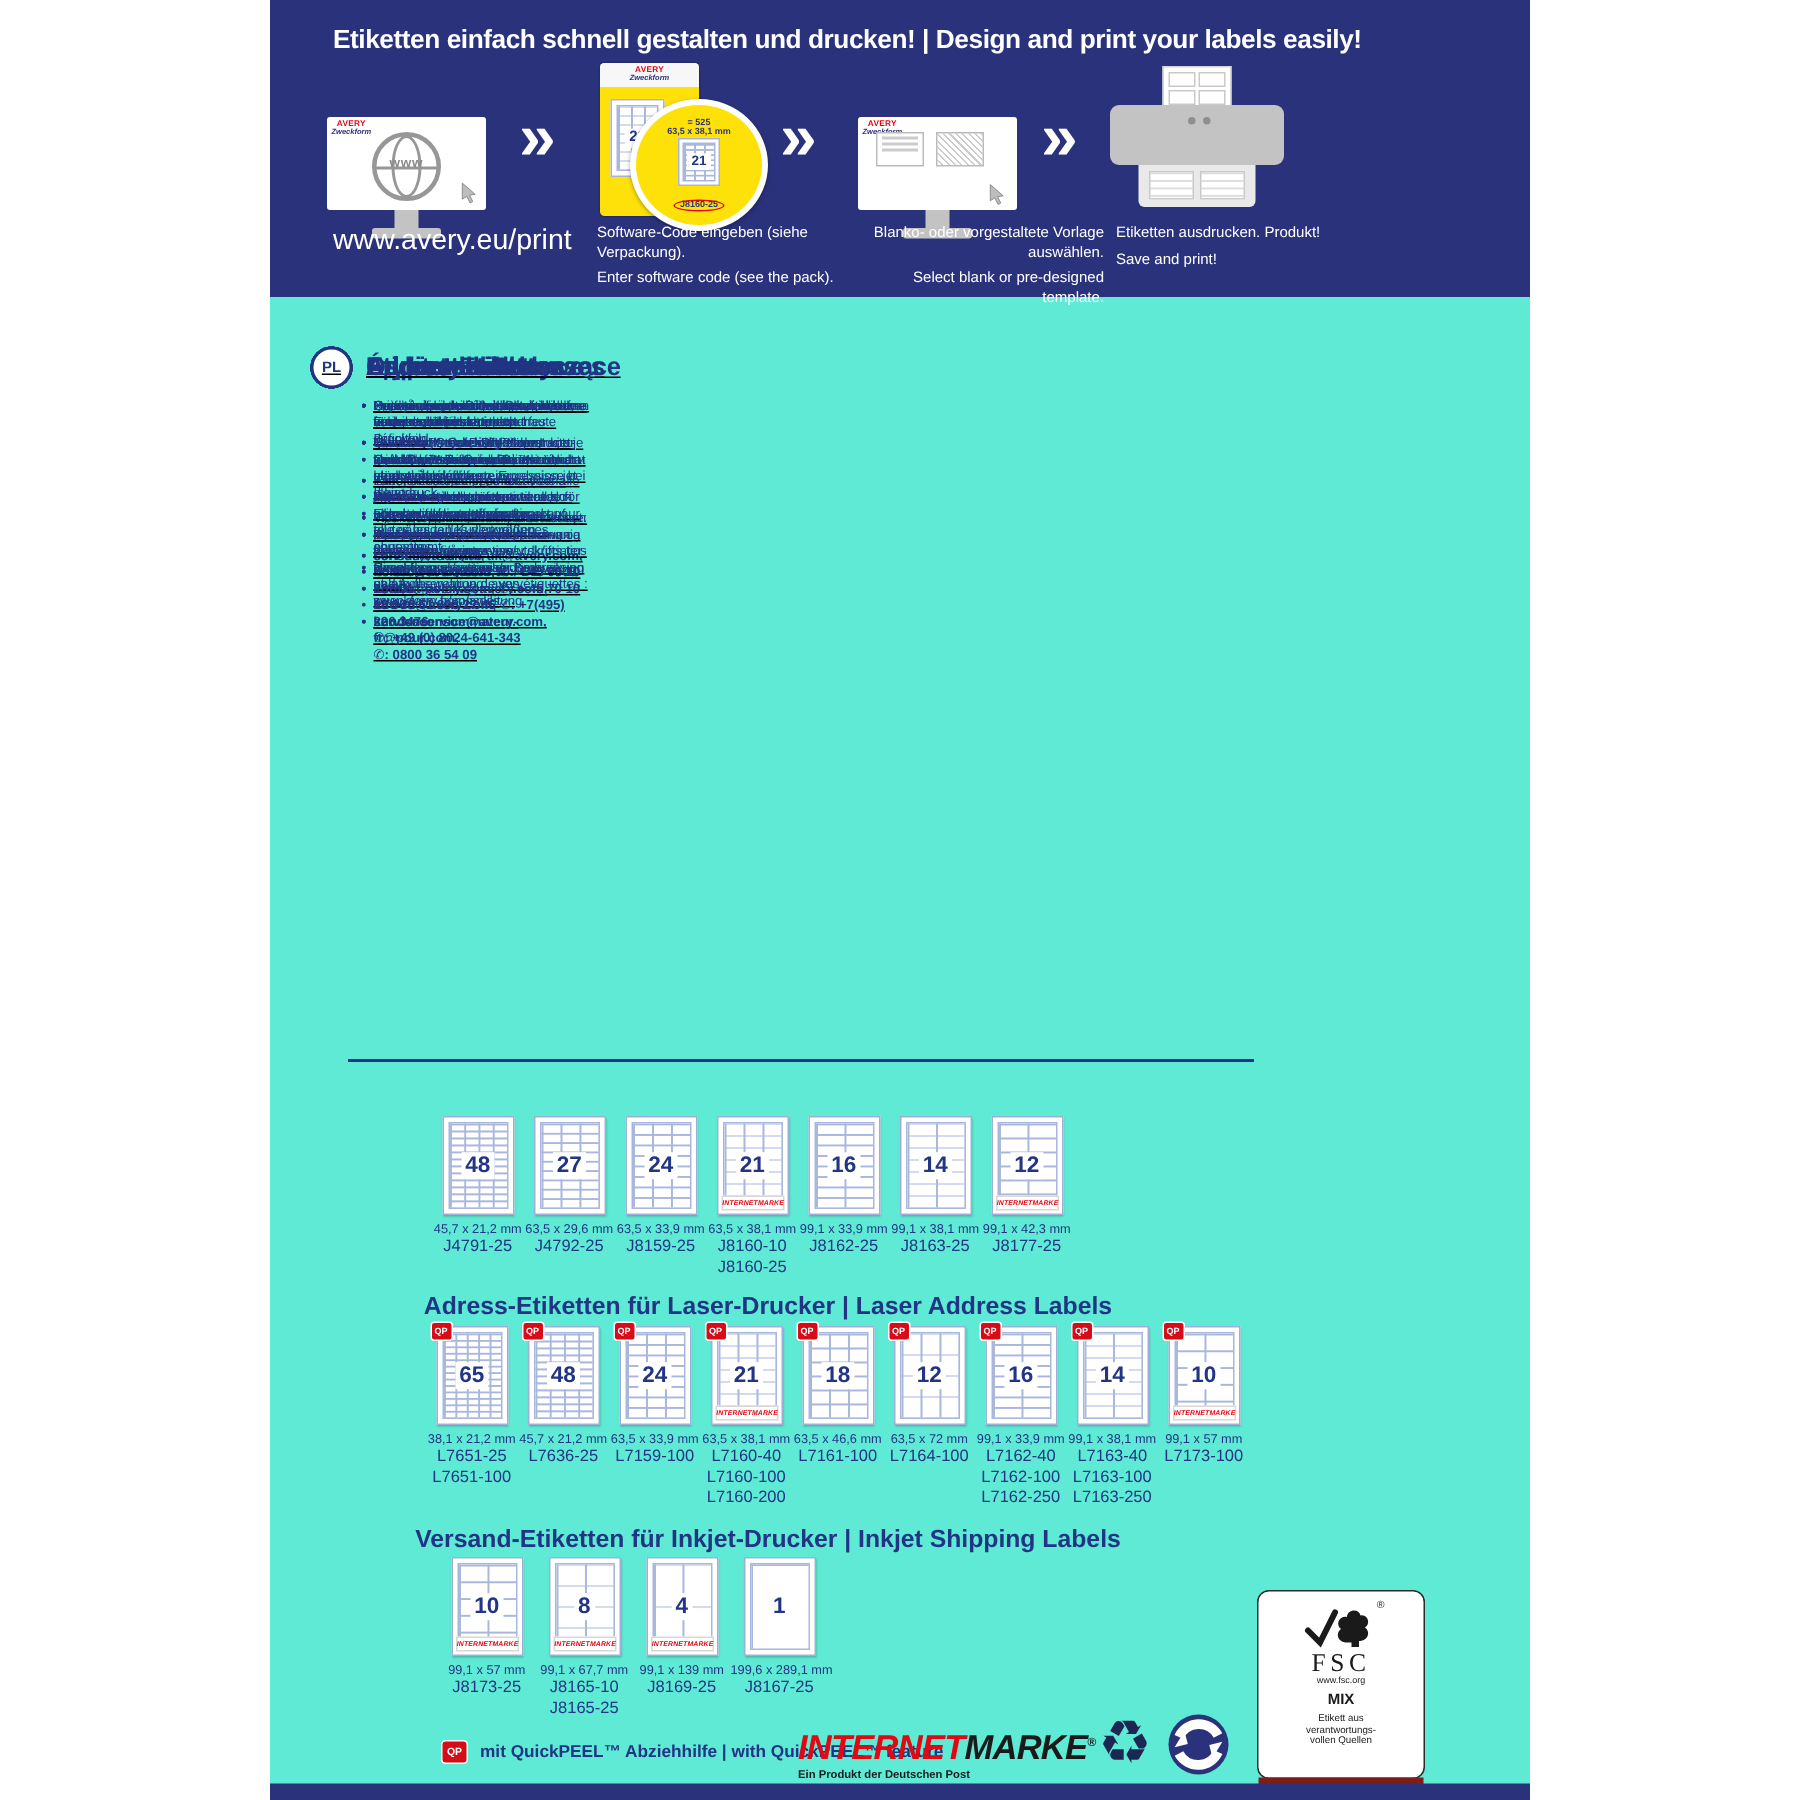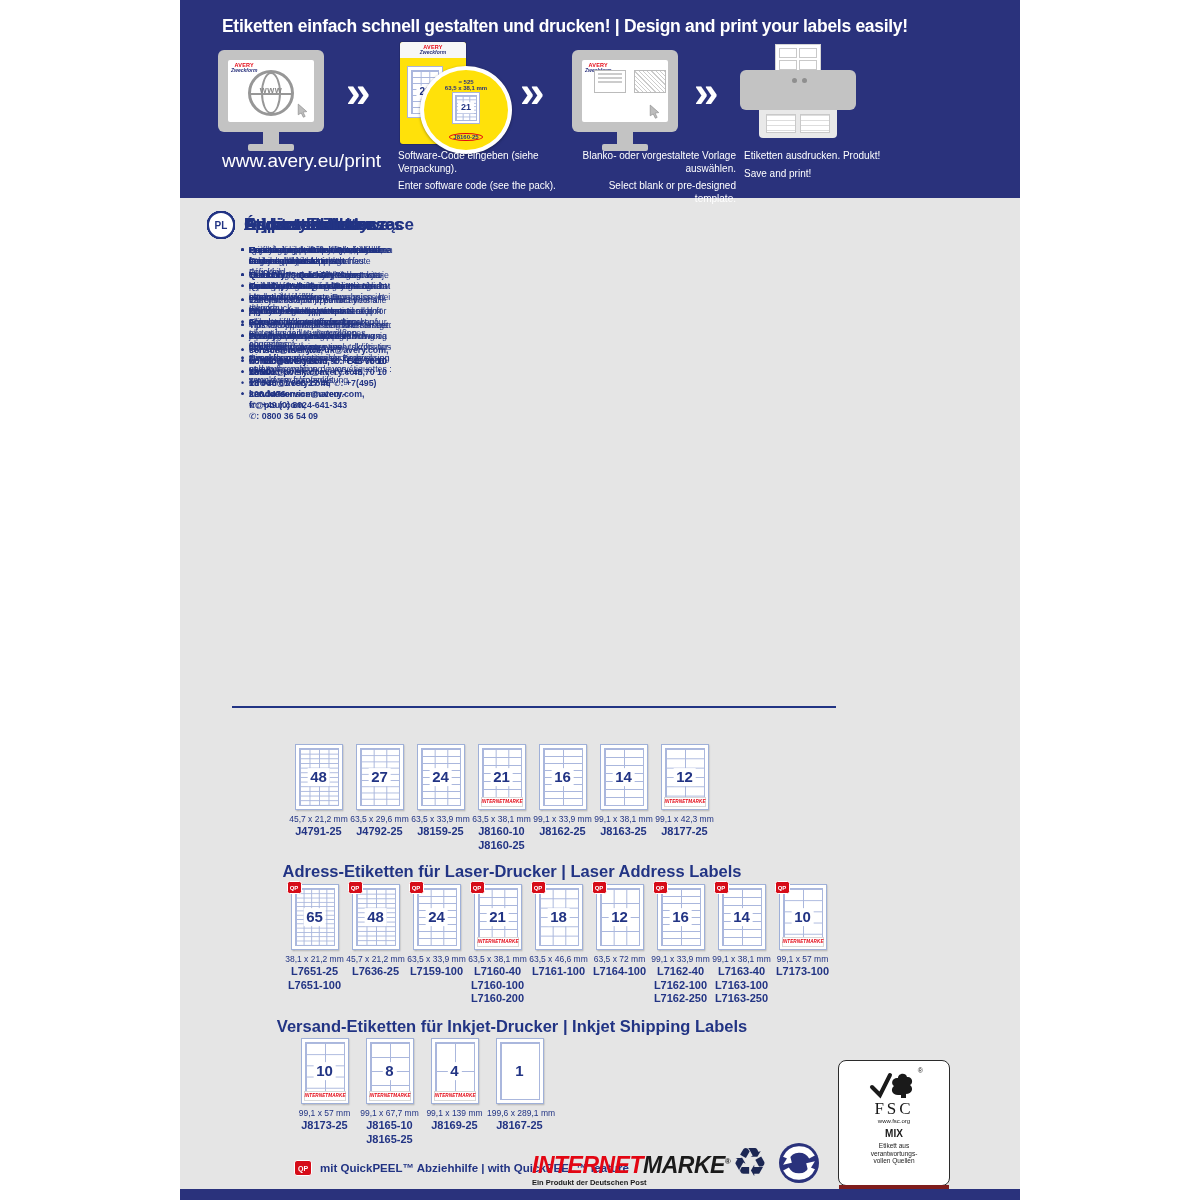--- a/index.html
+++ b/index.html
@@ -2,29 +2,29 @@
 <html><head>
 <meta charset="utf-8">
 <style>
   html,body{margin:0;padding:0;}
   body{
     width:1200px;height:1200px;background:#ffffff;
     font-family:"Liberation Sans","DejaVu Sans",sans-serif;
     position:relative;overflow:hidden;
     -webkit-font-smoothing:antialiased;
   }
-  .page{position:absolute;left:180px;top:0;width:840px;height:1200px;background:#e5e5e5;}
+  .page{position:absolute;left:180px;top:0;width:840px;height:1200px;background:#5eead4;}
 
   
   .banner{position:absolute;left:0;top:0;width:840px;height:198px;background:#2a327c;}
   .banner-title{position:absolute;left:42px;top:16px;color:#fff;font-size:17.5px;font-weight:bold;letter-spacing:-0.3px;white-space:nowrap;}
   .chev{position:absolute;top:70px;color:#fff;font-size:44px;font-weight:bold;line-height:44px;}
 
   .monitor{position:absolute;width:106px;}
-  .m-frame{background:#c3c3c3;border-radius:6px;padding:10px;height:62px;}
+  .m-frame{background:#c3c3c3;border-radius:6px;padding:0;height:62px;margin-top:28px;}
   .m-screen{background:#fff;border-radius:2px;height:100%;position:relative;overflow:hidden;}
   .m-stand{width:16px;height:12px;background:#c3c3c3;margin:0 auto;}
   .m-base{width:46px;height:7px;background:#c3c3c3;margin:0 auto;border-radius:2px;}
   .brand{position:absolute;top:3px;left:3px;line-height:5px;text-align:center;}
   .brand .b1{display:block;color:#e30613;font-size:5.5px;font-weight:bold;letter-spacing:0.2px;}
   .brand .b2{display:block;color:#2a327c;font-size:5px;font-style:italic;font-weight:bold;}
   .globe{position:absolute;left:50%;top:54%;transform:translate(-50%,-50%);width:40px;height:40px;border:3px solid #979797;border-radius:50%;}
   .globe .g-h{position:absolute;left:-2px;right:-2px;top:50%;height:0;border-top:2px solid #979797;}
   .globe .g-v{position:absolute;left:50%;top:-1px;bottom:-1px;width:16px;transform:translateX(-50%);border:2px solid #979797;border-radius:50%;}
   .globe .g-www{position:absolute;left:0;right:0;top:12px;text-align:center;font-size:9px;font-weight:bold;color:#8b8b8b;letter-spacing:0.5px;}
@@ -85,21 +85,21 @@
   .sheet-grid{position:absolute;inset:3px;border:1px solid #aab7dd;
     background-image:linear-gradient(to right,#aab7dd 1px,transparent 1px),linear-gradient(to bottom,#aab7dd 1px,transparent 1px);
     background-size:calc(100%/var(--c,3)) calc(100%/var(--r,7));}
   .count{position:absolute;top:50%;left:50%;transform:translate(-50%,-50%);background:#fff;color:#223484;font-size:15px;font-weight:bold;line-height:1.05;padding:1px 3px;}
   .qp-chip{position:absolute;top:-4px;left:-5px;width:13px;height:11px;background:#d60c18;border:1px solid #fff;border-radius:2.5px;color:#fff;font-size:6px;font-weight:bold;display:flex;align-items:center;justify-content:center;z-index:2;}
   .qp-chip:empty{display:none;}
   .im-chip{position:absolute;left:2px;right:2px;bottom:2px;background:#fff;border:0.5px solid #d8d8d8;color:#e30613;font-size:4.6px;font-weight:bold;font-style:italic;line-height:8px;letter-spacing:0.1px;}
   .im-chip:empty{display:none;}
   .prod-size{margin-top:4px;font-size:8.5px;color:#223484;white-space:nowrap;}
   .prod-codes{margin-top:1px;}
-  .prod-codes .code{font-size:11px;font-weight:bold;color:#223484;line-height:13.5px;white-space:nowrap;}
+  .prod-codes .code{font-size:11px;font-weight:normal;color:#223484;line-height:13.5px;white-space:nowrap;}
 
   
   .qp-note{position:absolute;left:114px;top:1160px;display:flex;align-items:center;}
   .qp-note .qp-big{position:static;width:16px;height:14px;font-size:7px;border-radius:3px;}
   .qp-note .txt{margin-left:8px;color:#223484;font-size:11.5px;font-weight:bold;}
   .im-logo{position:absolute;left:352px;top:1150px;}
   .im-logo .l1{font-size:23px;font-weight:bold;font-style:italic;letter-spacing:-0.5px;line-height:24px;}
   .im-logo .red{color:#e30613;} .im-logo .blk{color:#1a1a1a;}
   .im-logo sup{font-size:8px;color:#1a1a1a;}
   .im-logo .sub{font-size:7.5px;font-weight:bold;color:#1a1a1a;margin-top:1px;}
@@ -222,21 +222,21 @@
       <div class="cap-en">Save and print!</div>
     </div>
   </header>
 
   <div>
     <div class="lang" style="left:27px;top:226px;width:186px;"></div>
   </div>
 
   <style>
     .lang-grid{position:absolute;left:0;top:0;}
-    .lang-grid .lang:nth-of-type(1){left:27px; top:211px;width:186px;}
+    .lang-grid .lang:nth-of-type(1){left:27px; top:231px;width:186px;text-decoration:underline;}
     .lang-grid .lang:nth-of-type(2){left:239px;top:226px;width:186px;}
     .lang-grid .lang:nth-of-type(3){left:444px;top:226px;width:206px;}
     .lang-grid .lang:nth-of-type(4){left:27px; top:390px;width:186px;}
     .lang-grid .lang:nth-of-type(5){left:239px;top:390px;width:186px;}
     .lang-grid .lang:nth-of-type(6){left:444px;top:390px;width:206px;}
     .lang-grid .lang:nth-of-type(7){left:27px; top:538px;width:186px;}
     .lang-grid .lang:nth-of-type(8){left:239px;top:538px;width:186px;}
     .lang-grid .lang:nth-of-type(9){left:444px;top:538px;width:206px;}
   </style>
   <div class="lang-grid">

